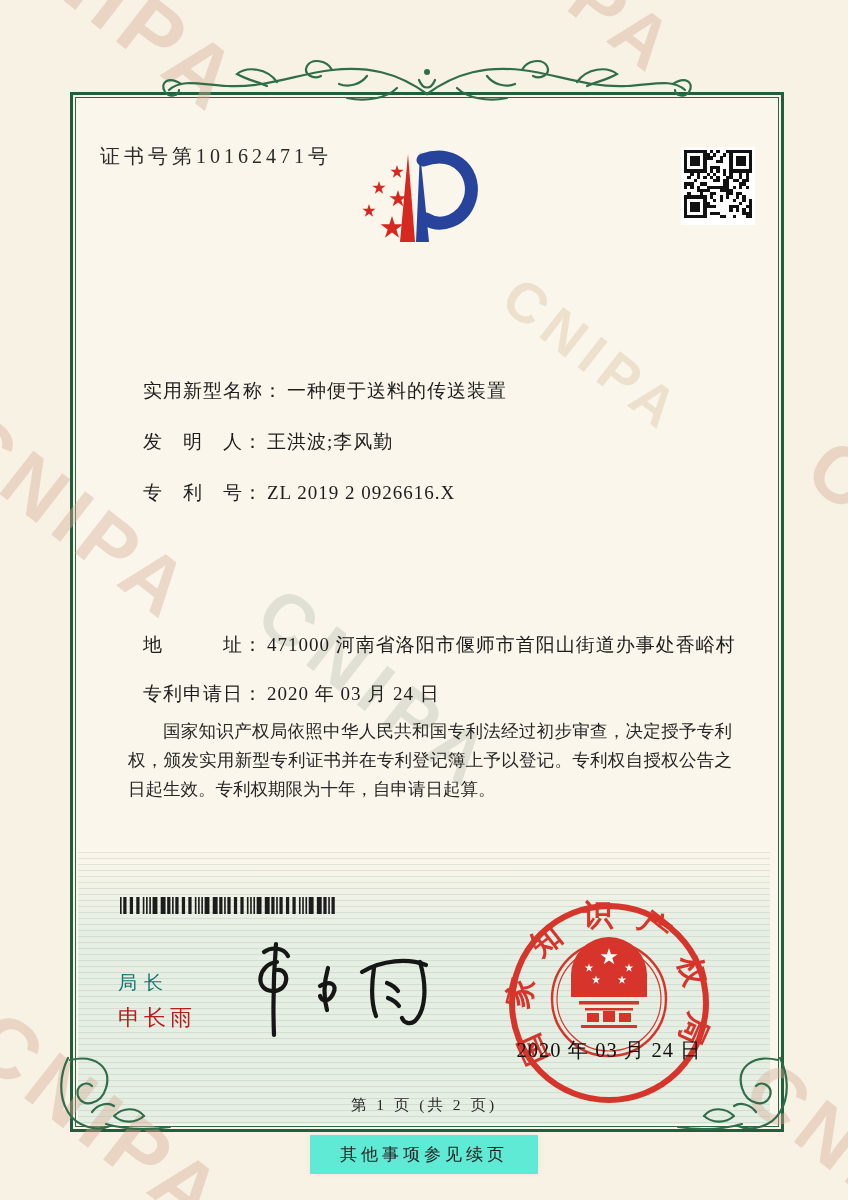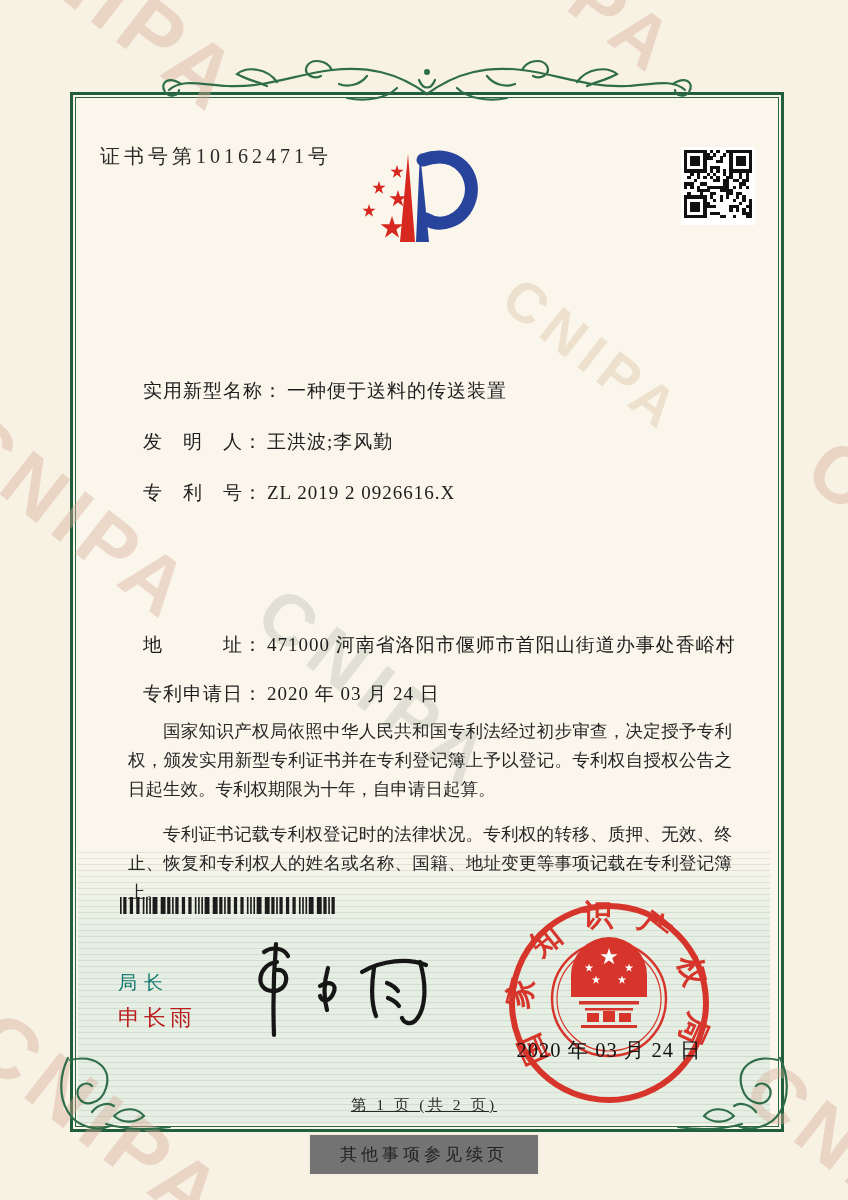--- a/index.html
+++ b/index.html
@@ -57,23 +57,23 @@
   .officer-name{position:absolute;left:118px;top:1003px;z-index:5;font-size:22px;letter-spacing:4px;color:#b91c1c;}
   .signature{position:absolute;left:224px;top:938px;z-index:5;}
 
   
   .seal{position:absolute;left:503px;top:897px;z-index:5;opacity:.93;}
   .seal-date{position:absolute;left:496px;top:1036px;width:226px;z-index:6;text-align:center;
              font-size:20.5px;letter-spacing:1px;color:#111;}
 
   
   .page-info{position:absolute;left:0;right:0;top:1095px;z-index:5;text-align:center;
-             font-size:15.5px;letter-spacing:3px;color:#2a2a2a;text-decoration:underline;}
+             font-size:15.5px;letter-spacing:3px;color:#2a2a2a;}
   .note-box{position:absolute;left:50%;top:1135px;transform:translateX(-50%);z-index:5;
-            background:#737373;padding:8px 30px;font-size:17px;letter-spacing:4px;color:#222;
+            background:#5eead4;padding:8px 30px;font-size:17px;letter-spacing:4px;color:#222;
             box-shadow:0 0 5px rgba(120,100,70,0.08);}
 
   
   .orn{position:absolute;z-index:6;pointer-events:none;}
   .orn-top{left:157px;top:54px;}
   .orn-bl{left:52px;top:1050px;}
   .orn-br{left:676px;top:1050px;transform:scaleX(-1);}
 </style>
 </head>
 <body>
@@ -372,21 +372,20 @@
   </div>
   <div class="field-row fr5">
     <span class="lbl">地　　　址：</span><span class="val">471000 河南省洛阳市偃师市首阳山街道办事处香峪村</span>
   </div>
   <div class="field-row fr6">
     <span>专利申请日：</span><span class="val">2020 年 03 月 24 日</span>
   </div>
 
   <div class="paras">
     <p>国家知识产权局依照中华人民共和国专利法经过初步审查，决定授予专利权，颁发实用新型专利证书并在专利登记簿上予以登记。专利权自授权公告之日起生效。专利权期限为十年，自申请日起算。</p>
-    <p>专利证书记载专利权登记时的法律状况。专利权的转移、质押、无效、终止、恢复和专利权人的姓名或名称、国籍、地址变更等事项记载在专利登记簿上。</p>
   </div>
 
   <div class="barcode"><svg viewBox="0 0 134 17" width="218" height="17" preserveAspectRatio="none">
         <rect x="0" y="0" width="1" height="17" fill="#1c1c1c"></rect>
         <rect x="2" y="0" width="2" height="17" fill="#1c1c1c"></rect>
         <rect x="6" y="0" width="2" height="17" fill="#1c1c1c"></rect>
         <rect x="10" y="0" width="2" height="17" fill="#1c1c1c"></rect>
         <rect x="14" y="0" width="1" height="17" fill="#1c1c1c"></rect>
         <rect x="16" y="0" width="1" height="17" fill="#1c1c1c"></rect>
         <rect x="18" y="0" width="1" height="17" fill="#1c1c1c"></rect>

